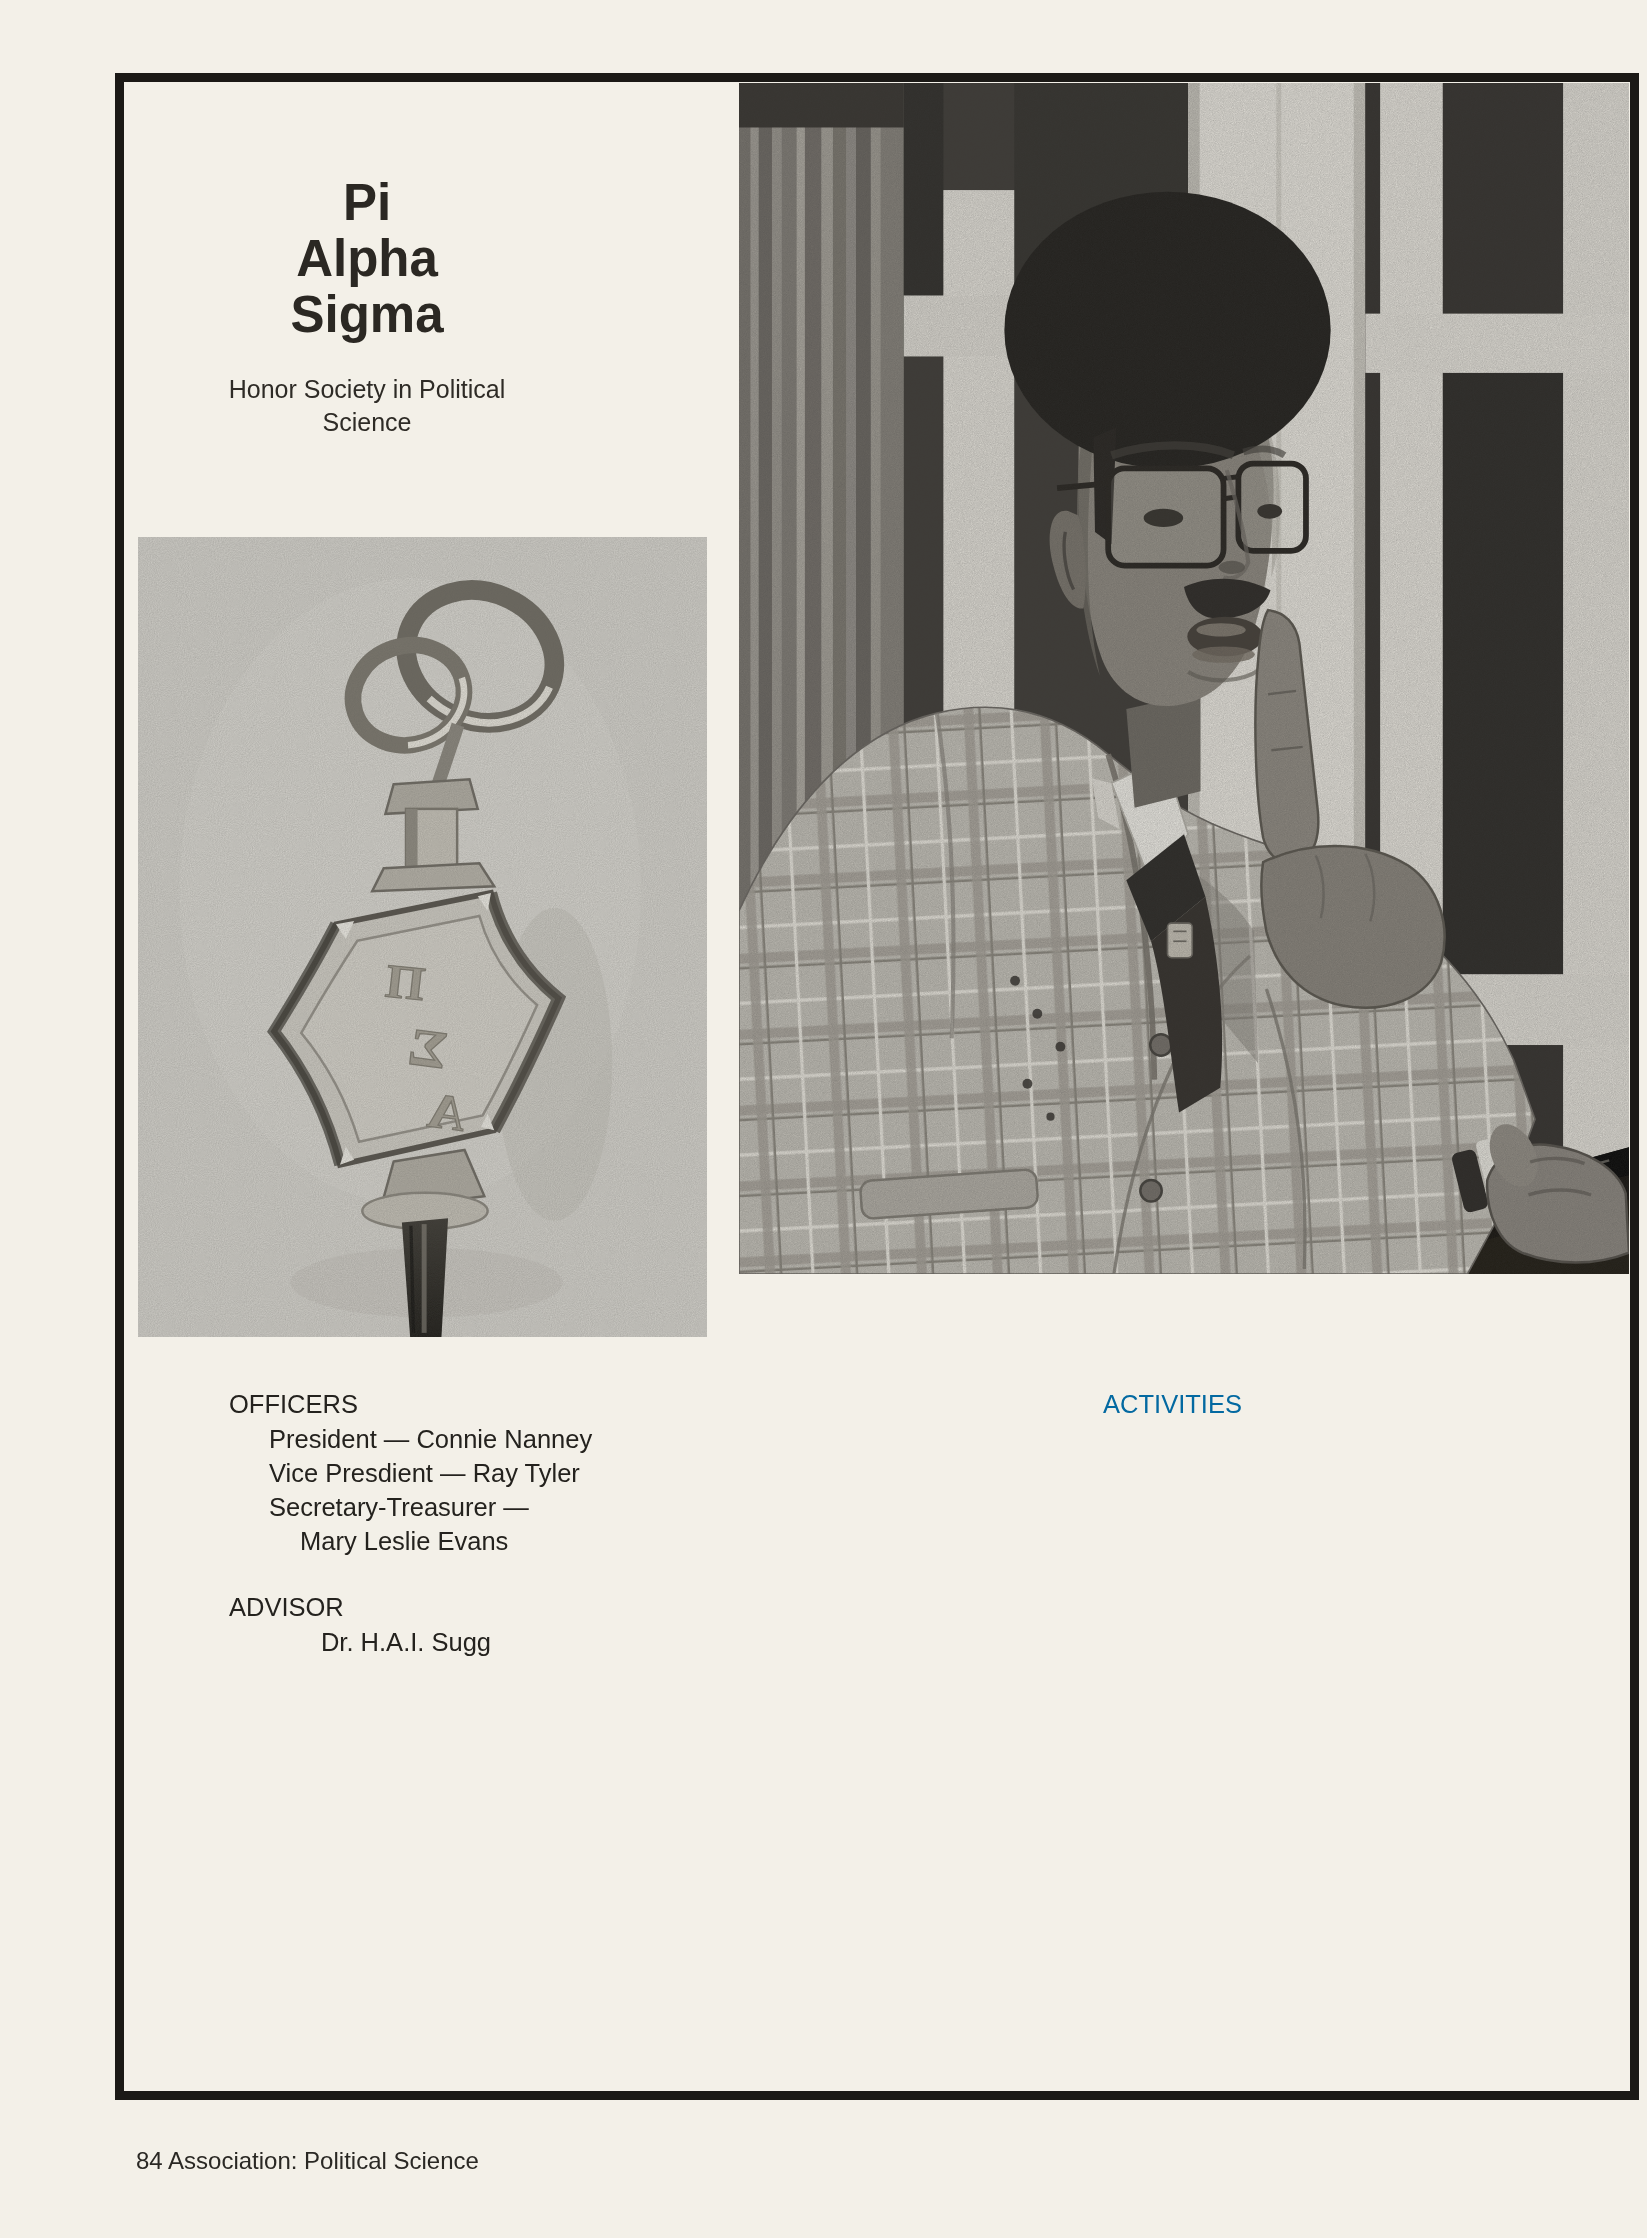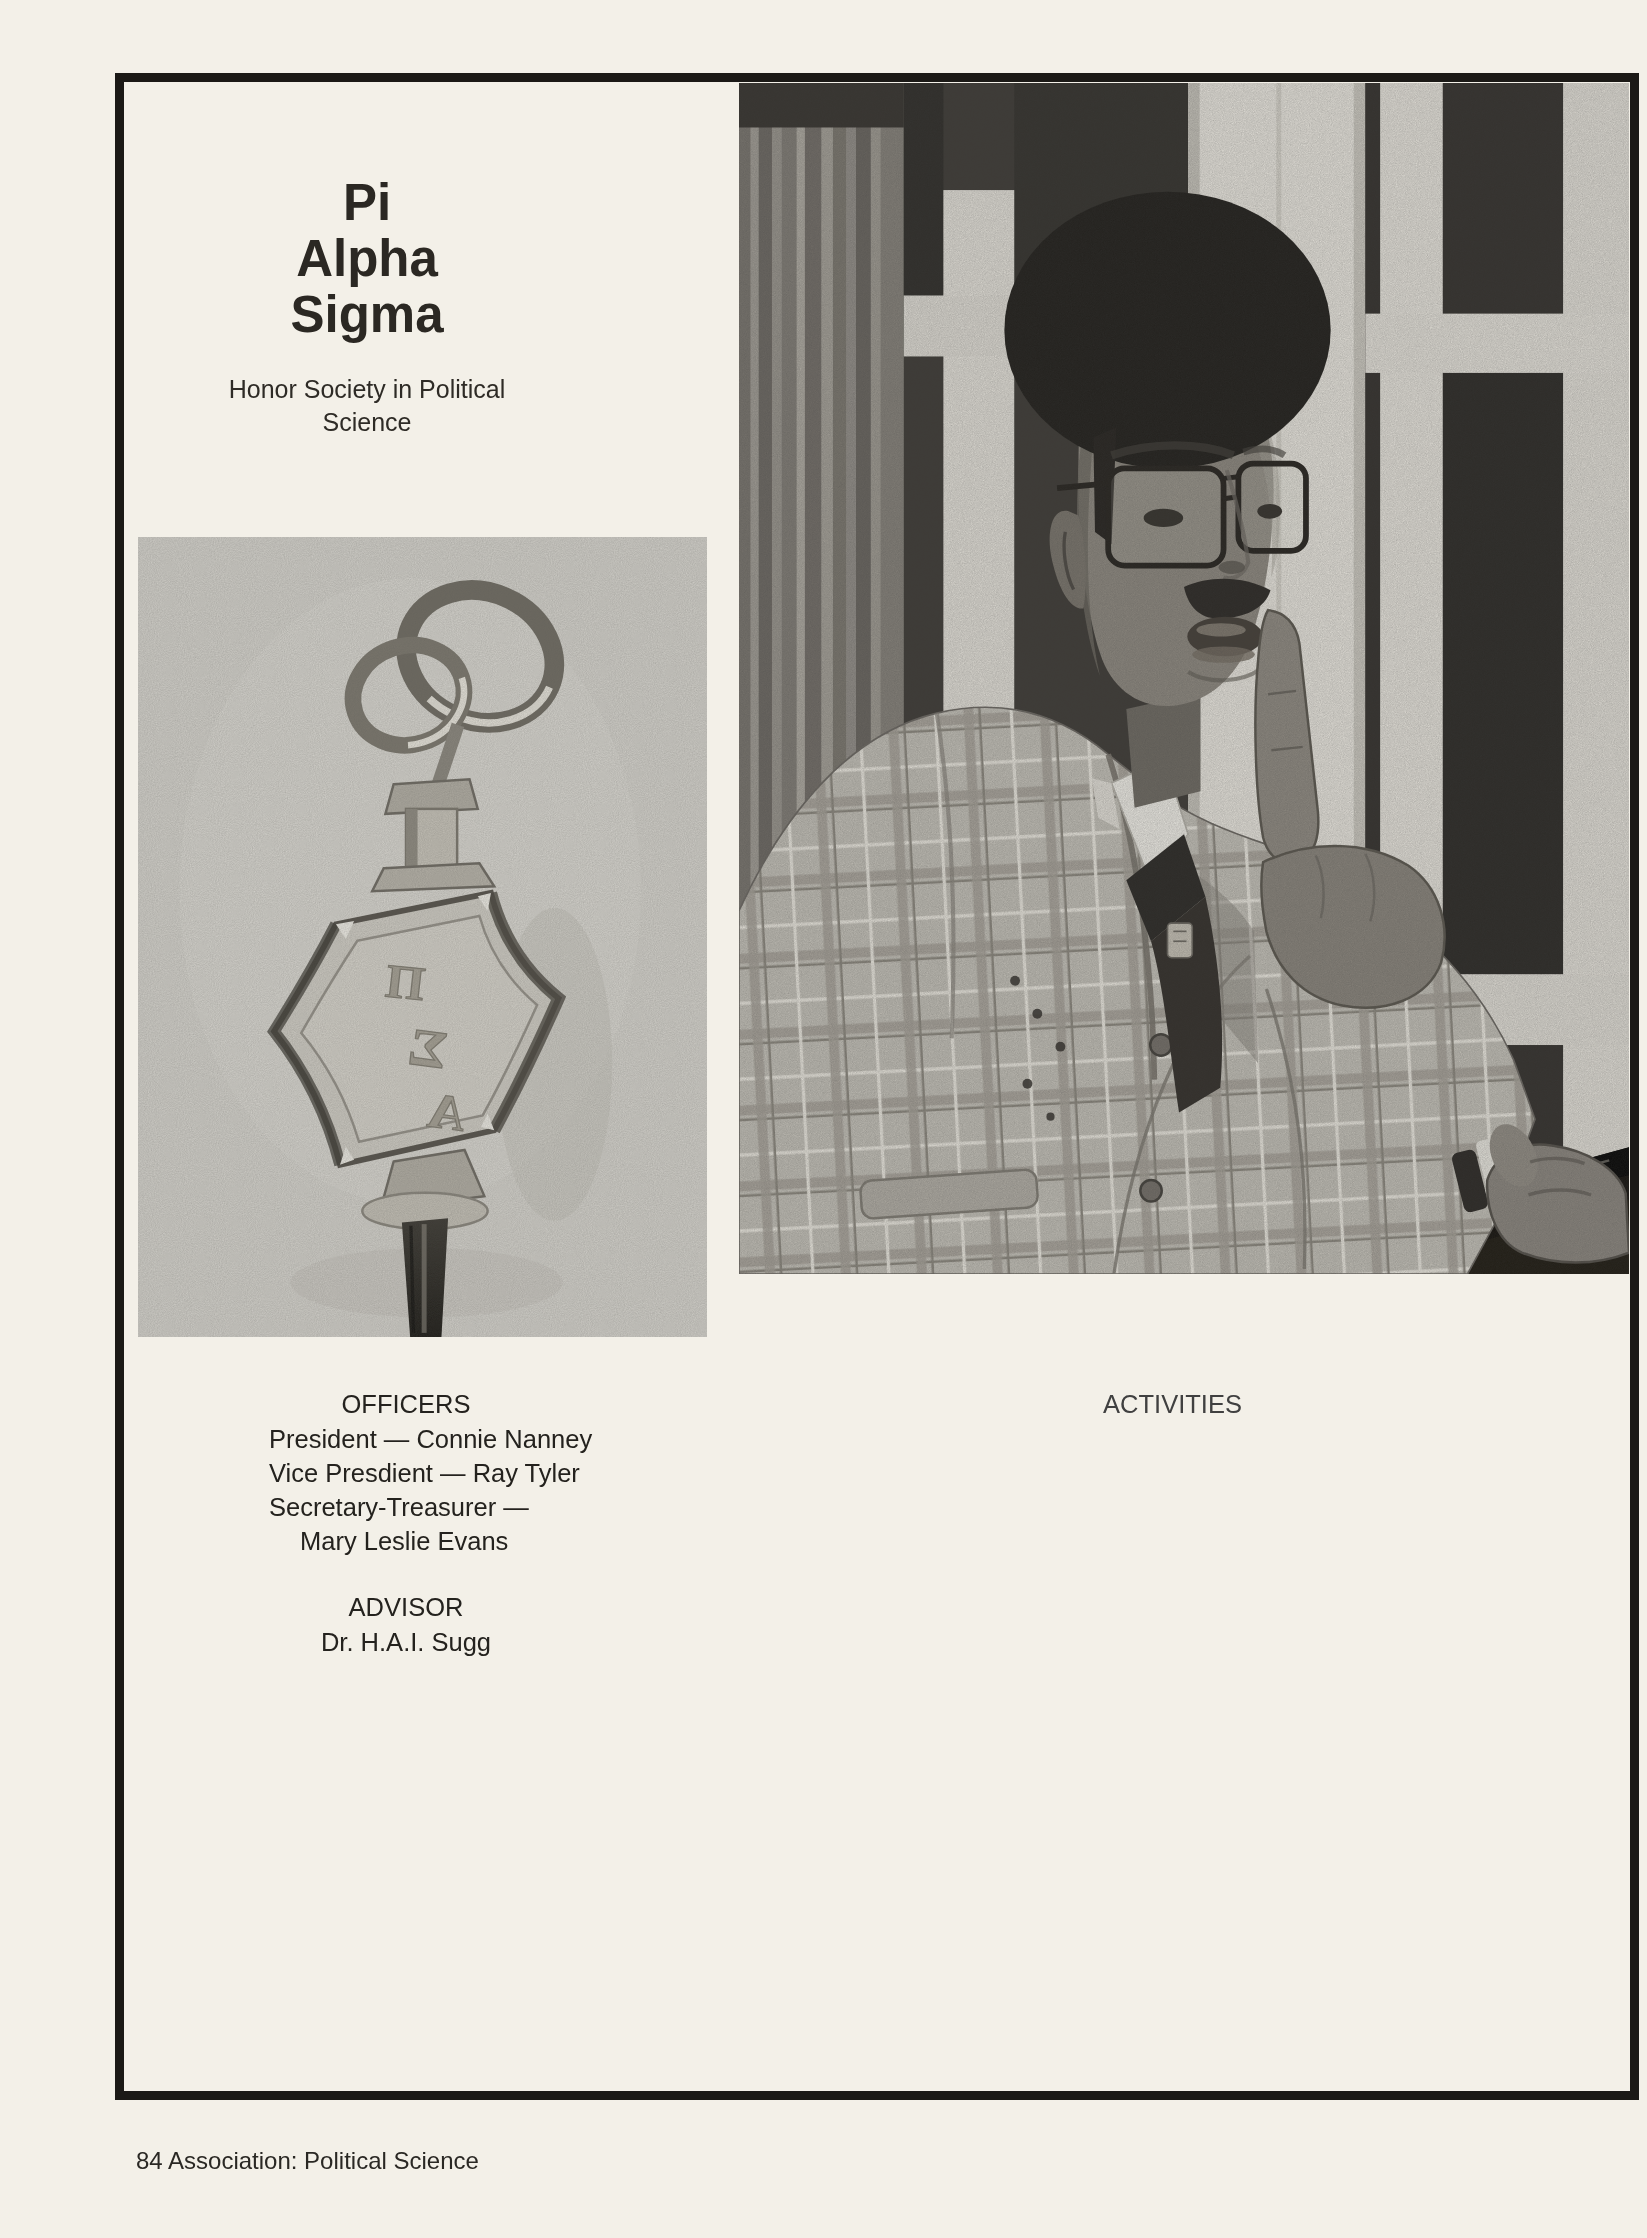--- a/index.html
+++ b/index.html
@@ -26,29 +26,29 @@
   .subtitle{
     margin-top:30px;font-size:25px;line-height:33px;color:#2e2b26;
   }
   
   .emblem-photo{left:138px;top:537px;width:569px;height:800px;}
   .main-photo{left:739px;top:83px;width:890px;height:1191px;}
   .emblem-photo svg,.main-photo svg{display:block;width:100%;height:100%;}
   
   .officers-block{left:229px;top:1386px;width:354px;}
   .officers-heading,.advisor-heading{
-    font-size:25.5px;line-height:36px;text-align:center;color:#24221e;
+    font-size:25.5px;line-height:36px;text-align:left;color:#24221e;
   }
   .officer-line{font-size:25.5px;line-height:34px;text-align:left;white-space:nowrap;margin-left:40px;}
   .officer-line.indented{padding-left:31px;}
   .advisor-heading{margin-top:31px;}
   .advisor-name{font-size:25.5px;line-height:34px;text-align:center;}
   
   .activities-block{left:748px;top:1386px;width:849px;}
-  .activities-heading{font-size:25.5px;line-height:36px;text-align:center;color:#404040;}
+  .activities-heading{font-size:25.5px;line-height:36px;text-align:center;color:#0369a1;}
   .activities-paragraph{
     font-size:25.5px;line-height:33px;text-align:justify;text-align-last:left;
     text-indent:23px;color:#24221e;letter-spacing:-0.2px;
   }
   
   .footer{left:136px;top:2146px;font-size:24px;line-height:30px;color:#2a2824;white-space:nowrap;}
 </style>
 </head>
 <body>
 

